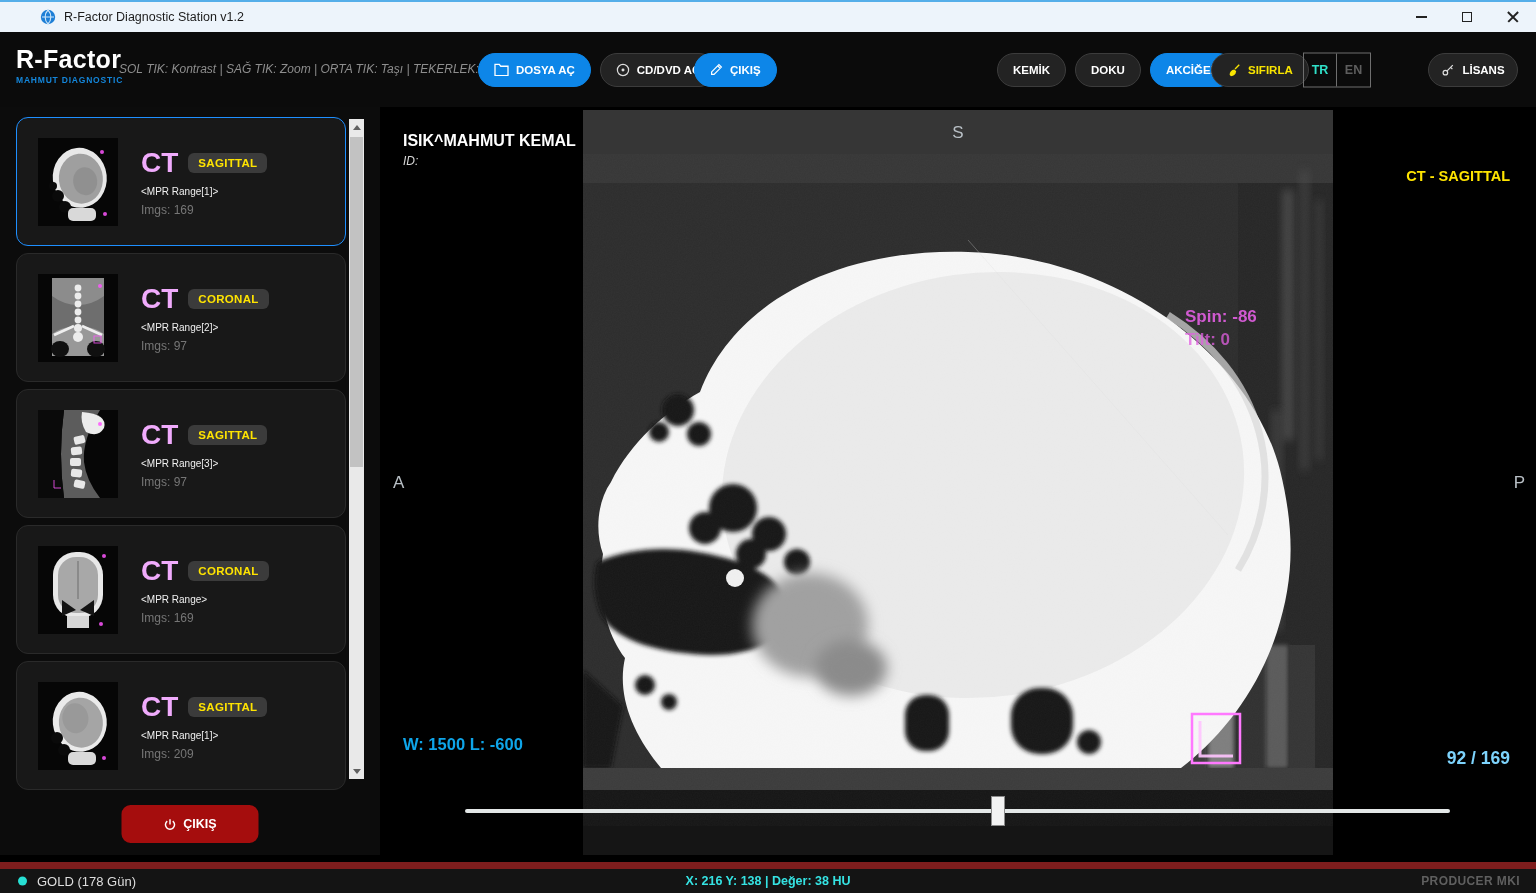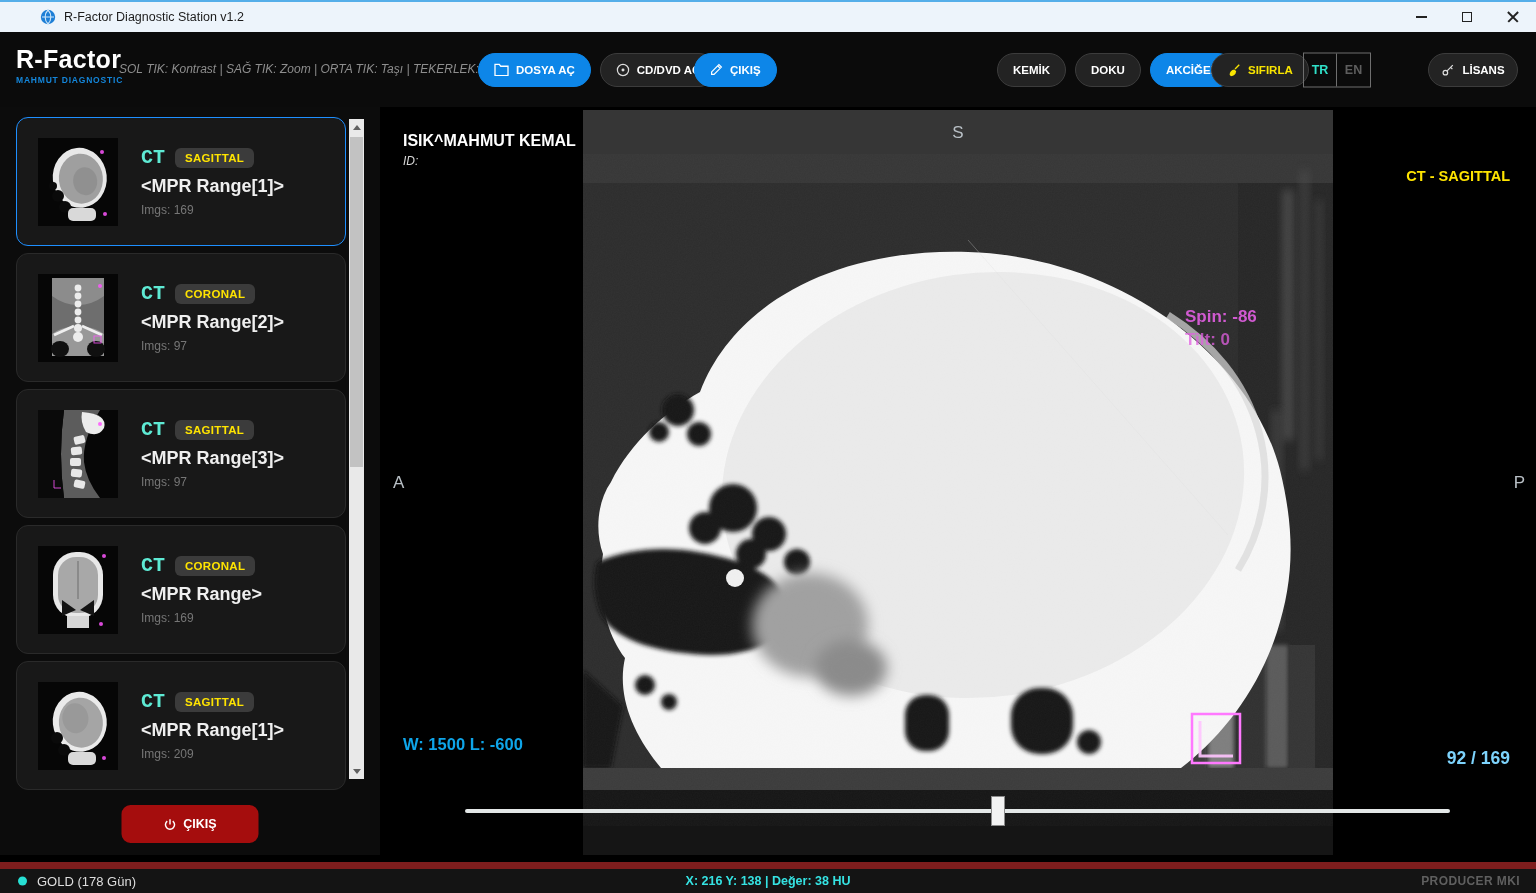--- a/index.html
+++ b/index.html
@@ -46,24 +46,24 @@
 
   
   .sidebar { position:absolute; top:107px; left:0; width:380px; bottom:38px; background:#0c0c0c; }
   .series-list { position:absolute; top:10px; left:16px; width:330px; display:flex; flex-direction:column; gap:7px; }
   .card { height:129px; background:#181818; border:1px solid #2a2a2a; border-radius:12px;
     display:flex; align-items:center; cursor:pointer; }
   .card.selected { border:1.5px solid #1e8fff; }
   .card .thumb { width:82px; height:88px; margin-left:20px; flex:none; }
   .card-text { margin-left:22px; }
   .row1 { display:flex; align-items:center; gap:10px; }
-  .modality { color:#5eead4; font-size:20px; font-weight:bold;font-family:Liberation Mono, monospace; }
+  .modality { color:#f0abfc; font-size:28px; font-weight:bold; }
   .plane-badge { background:#3b3b3b; color:#ffe400; font-weight:bold; font-size:11.5px;
     padding:4px 10px; border-radius:6px; letter-spacing:.3px;text-align:center; }
-  .range { color:#efefef; font-size:18px; margin-top:7px;font-weight:bold; }
+  .range { color:#efefef; font-size:10px; margin-top:7px; }
   .imgs { color:#767676; font-size:12px; margin-top:6px; }
   .scrollbar { position:absolute; right:16px; top:12px; width:15px; height:660px; background:#e9e9e9; }
   .sb-arrow { position:absolute; left:0; width:15px; height:16px; display:flex; align-items:center; justify-content:center; cursor:pointer; }
   .sb-arrow.up { top:0; } .sb-arrow.down { bottom:0; }
   .tri-up { width:0; height:0; border-left:4px solid transparent; border-right:4px solid transparent; border-bottom:5px solid #606060; }
   .tri-down { width:0; height:0; border-left:4px solid transparent; border-right:4px solid transparent; border-top:5px solid #606060; }
   .sb-thumb { position:absolute; left:1px; top:18px; width:13px; height:330px; background:#c2c2c2; cursor:pointer; }
   .exit-btn { position:absolute; bottom:12px; left:50%; transform:translateX(-50%);
     width:137px; height:38px; background:#a50d0d; border:none; border-radius:9px; color:#fff;
     font-weight:bold; font-size:12.5px; font-family:inherit; display:flex; align-items:center; justify-content:center; gap:7px; cursor:pointer; }

